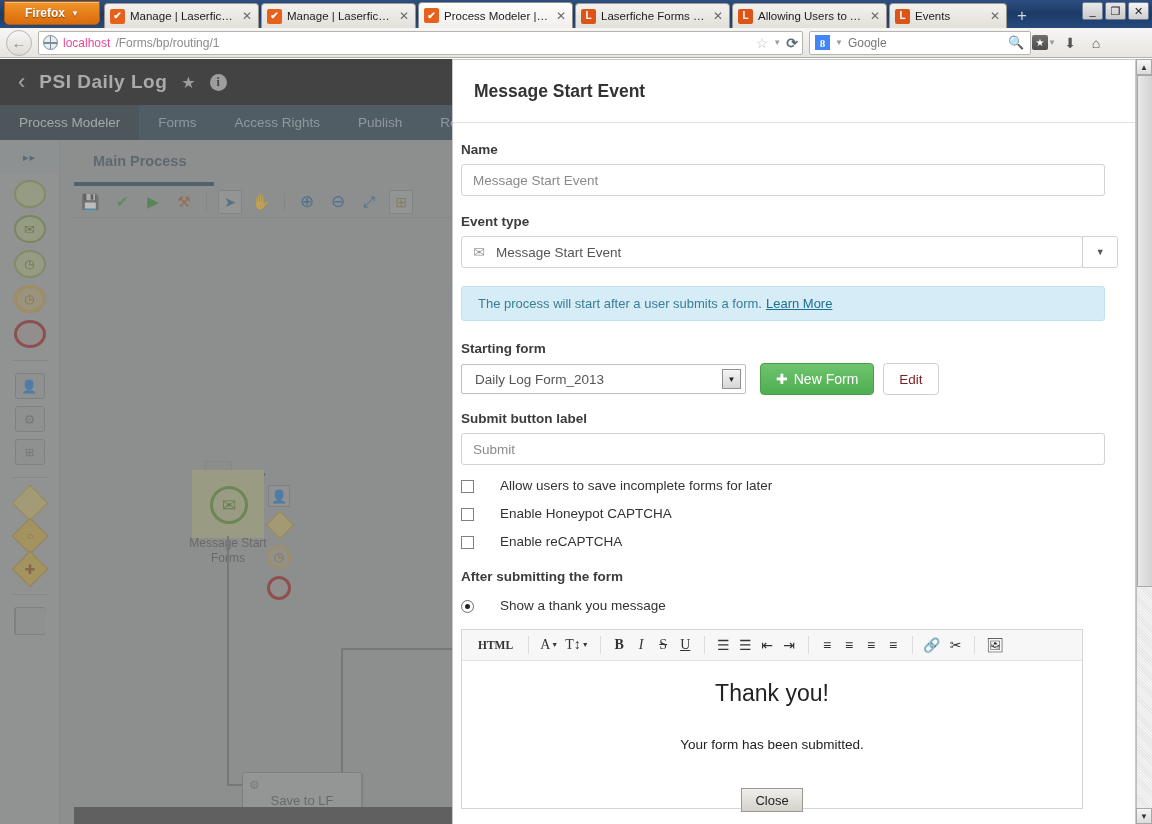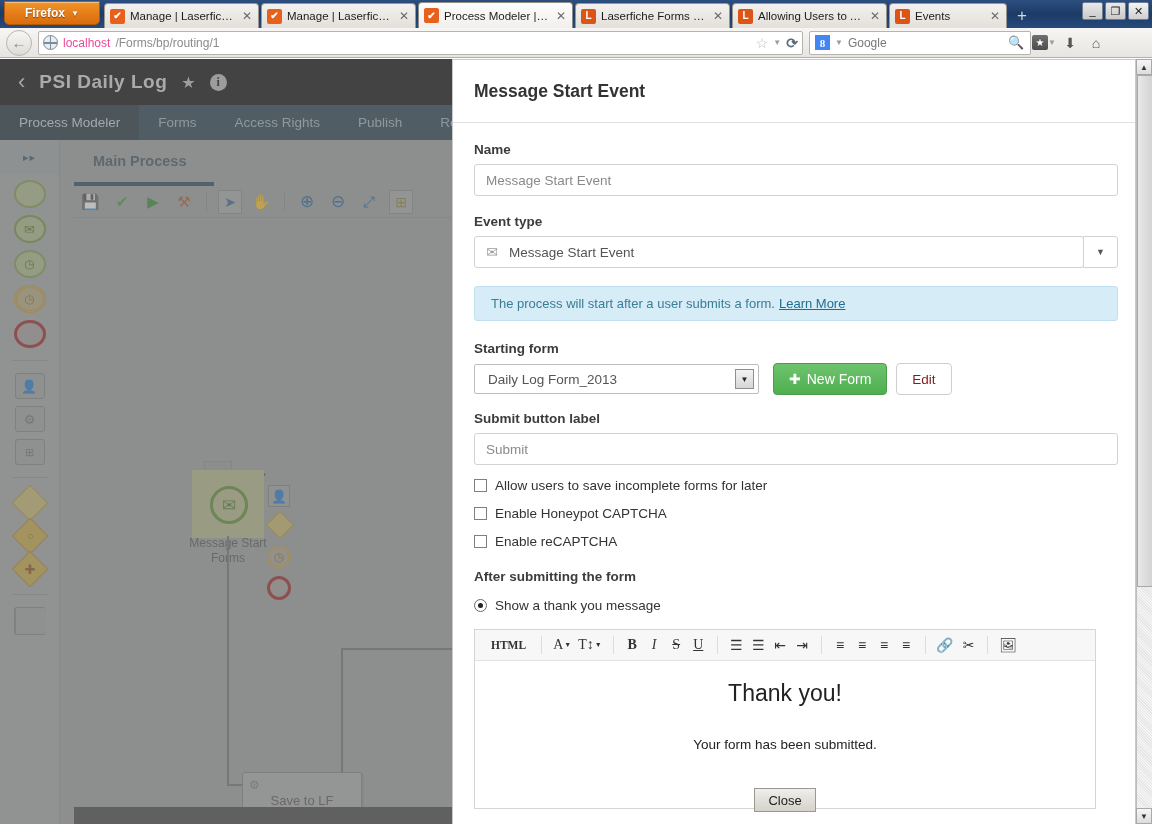--- a/index.html
+++ b/index.html
@@ -165,36 +165,36 @@
 
   .dim { position:absolute; left:0; top:0; width:1152px; height:765px; background:rgba(128,128,128,.52); }
 
   
   .dialog {
     position:absolute; left:452px; top:59px; width:687px; height:765px;
     background:#fff; border-left:1px solid #c9c9c9; border-top:1px solid #c9c9c9;
     overflow:hidden;
   }
   .dlg-title { height:63px; border-bottom:1px solid #e0e0e0; display:flex; align-items:center; padding-left:21px; font-size:17.5px; color:#333; font-weight:bold; }
-  .dlg-body { padding:19px 21px 0 21px; }
+  .dlg-body { padding:19px 21px 0 8px; }
   .fld-label { font-size:13.5px; color:#3c3c3c; font-weight:bold; margin-bottom:7px; }
   .txt-input { width:644px; height:32px; border:1px solid #d2d2d2; border-radius:3px; padding:0 11px; font-size:13.5px; color:#8a8a8a; display:flex; align-items:center; background:#fff; }
   .gap { height:18px; }
   .sel-row { display:flex; align-items:center; }
   .sel-box { width:644px; height:32px; border:1px solid #d2d2d2; border-radius:3px; display:flex; align-items:center; background:#fff; }
   .sel-box .ico { width:34px; display:flex; align-items:center; justify-content:center; color:#9a9a9a; font-size:14px; }
   .sel-box .val { flex:1; font-size:13.5px; color:#555; }
   .sel-arrow { width:37px; height:32px; margin-left:-1px; border:1px solid #d2d2d2; border-radius:0 3px 3px 0; background:#fff; display:flex; align-items:center; justify-content:center; color:#555; font-size:9px; }
   .infobox { margin-top:18px; width:644px; height:35px; background:#d6ecf6; border:1px solid #c2e1f0; border-radius:3px; display:flex; align-items:center; padding-left:16px; font-size:13px; color:#3a7d96; }
   .infobox a { color:#1f6f93; text-decoration:underline; margin-left:4px; }
   .native-sel { width:285px; height:30px; border:1px solid #bdbdbd; border-radius:2px; background:#fff; display:flex; align-items:center; padding-left:13px; font-size:13.5px; color:#555; position:relative; }
   .native-sel .nsarrow { position:absolute; right:4px; top:4px; width:19px; height:20px; background:linear-gradient(to bottom,#f4f4f4,#d6d6d6); border:1px solid #8f8f8f; display:flex;align-items:center;justify-content:center; font-size:8px; color:#222; }
   .btn-new { margin-left:14px; height:32px; padding:0 15px; background:linear-gradient(to bottom,#6ec46e,#4fae4f); border:1px solid #4a9d4a; border-radius:4px; color:#fff; font-size:14px; display:flex; align-items:center; gap:6px; }
   .btn-edit { margin-left:9px; height:32px; padding:0 15px; background:#fff; border:1px solid #cfcfcf; border-radius:4px; color:#7f1d1d; font-size:13.5px; display:flex; align-items:center; }
-  .cbrow { display:flex; align-items:center; gap:8px; margin-top:13px; font-size:13.5px; color:#333; }
+  .cbrow { display:flex; align-items:flex-end; gap:26px; margin-top:13px; font-size:13.5px; color:#333; }
   .cbox { width:13px; height:13px; border:1px solid #808080; background:#fff; flex:0 0 13px; }
   .radio { width:13px; height:13px; border-radius:50%; border:1px solid #6a6a6a; background:#fff; position:relative; flex:0 0 13px; }
   .radio::after { content:''; position:absolute; left:3px; top:3px; width:5px; height:5px; border-radius:50%; background:#222; }
   .sect-label { margin-top:20px; font-size:13.5px; color:#3c3c3c; font-weight:bold; }
   .editor { margin-top:16px; width:622px; border:1px solid #d5d5d5; background:#fff; }
   .ed-toolbar { height:31px; background:#f7f7f7; border-bottom:1px solid #e2e2e2; display:flex; align-items:center; padding:0 10px; gap:3px; }
   .ed-toolbar .lbl { font-size:11.5px; font-weight:bold; color:#333; font-family:"Liberation Serif", serif; padding:0 6px; }
   .ed-toolbar .sep { width:1px; height:18px; background:#dcdcdc; margin:0 6px; }
   .ed-btn { min-width:19px; height:22px; display:flex; align-items:center; justify-content:center; font-size:14px; color:#333; padding:0 2px; }
   .ed-btn.serif { font-family:"Liberation Serif", serif; }

